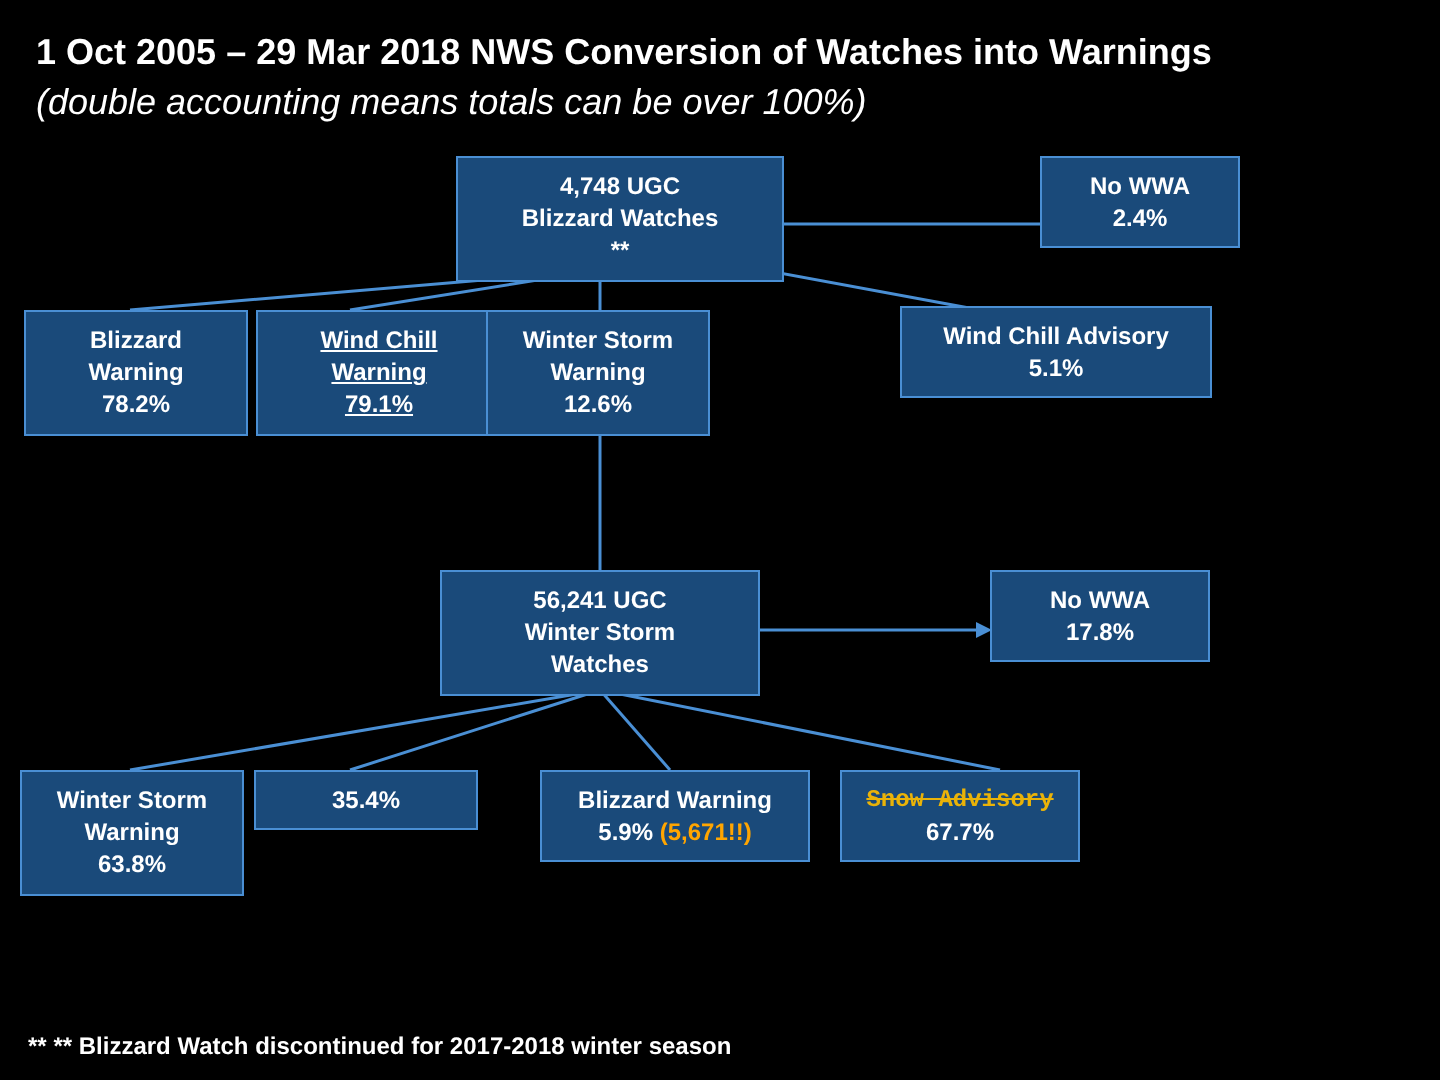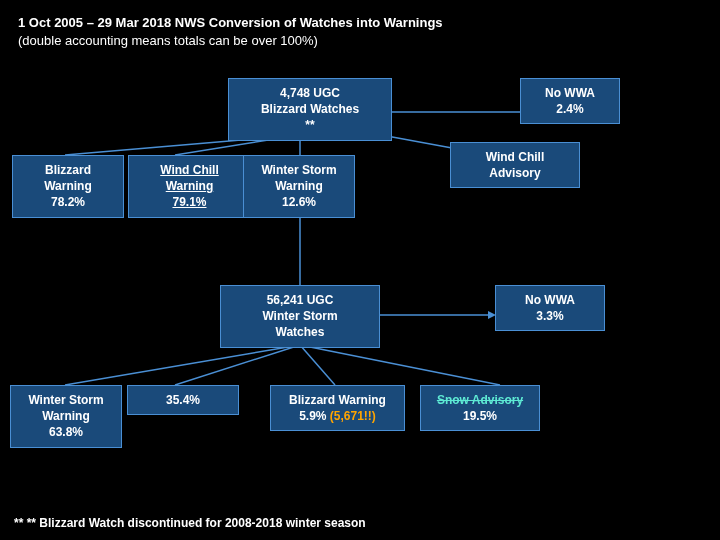--- a/index.html
+++ b/index.html
@@ -12,27 +12,27 @@
       overflow: hidden;
       position: relative;
     }
     .page {
       width: 720px;
       height: 540px;
       padding: 14px 18px 10px 18px;
       position: relative;
     }
     .title {
-      font-size: 13px;
+      font-size: 18px;
       font-weight: bold;
       color: #fff;
       line-height: 1.4;
       margin-bottom: 10px;
     }
-    .title .italic { font-weight: normal; }
+    .title .italic { font-style: italic; font-weight: normal; }
 
     
     .box {
       background: #1a4a7a;
       border: 1.5px solid #4a8fd4;
       color: #fff;
       text-align: center;
       font-size: 12px;
       font-weight: bold;
       padding: 6px 8px;
@@ -100,54 +100,55 @@
   <div class="box" style="left:128px; top:155px; width:123px;text-decoration:underline;">
     <div>Wind Chill Warning</div>
     <div>79.1%</div>
   </div>
 
   <div class="box" style="left:243px; top:155px; width:112px;">
     <div>Winter Storm Warning</div>
     <div>12.6%</div>
   </div>
 
-  <div class="box" style="left:450px; top:142px; width:130px;">
+  <div class="box" style="left:450px; top:153px; width:156px;">
     <div>Wind Chill Advisory</div>
+    <div>5.1%</div>
   </div>
 
   <div class="box" style="left:220px; top:285px; width:160px;">
     <div>56,241 UGC</div>
     <div>Winter Storm</div>
     <div>Watches</div>
   </div>
 
   <div class="box" style="left:495px; top:285px; width:110px;">
     <div>No WWA</div>
-    <div>3.3%</div>
+    <div>17.8%</div>
   </div>
 
   <div class="box" style="left:10px; top:385px; width:112px;">
     <div>Winter Storm Warning</div>
     <div>63.8%</div>
   </div>
 
   <div class="box" style="left:127px; top:385px; width:112px;">
     <div>35.4%</div>
   </div>
 
   <div class="box" style="left:270px; top:385px; width:135px;">
     <div>Blizzard Warning</div>
     <div>
       <span>5.9%</span>
       <span style="color:#ffa500;"> <span>(5,671!!)</span></span>
     </div>
   </div>
 
   <div class="box" style="left:420px; top:385px; width:120px;">
-    <div style="text-decoration:line-through; color:#5eead4;">Snow Advisory</div>
-    <div>19.5%</div>
+    <div style="text-decoration:line-through; color:#eab308;font-family:Liberation Mono, monospace;">Snow Advisory</div>
+    <div>67.7%</div>
   </div>
 
   <div style="position:absolute; bottom:10px; left:14px; font-size:12px; font-weight:bold; color:#fff;">
-    ** <span>** Blizzard Watch discontinued for 2008-2018 winter season</span>
+    ** <span>** Blizzard Watch discontinued for 2017-2018 winter season</span>
   </div>
 
 </div>
 
 </body></html>

